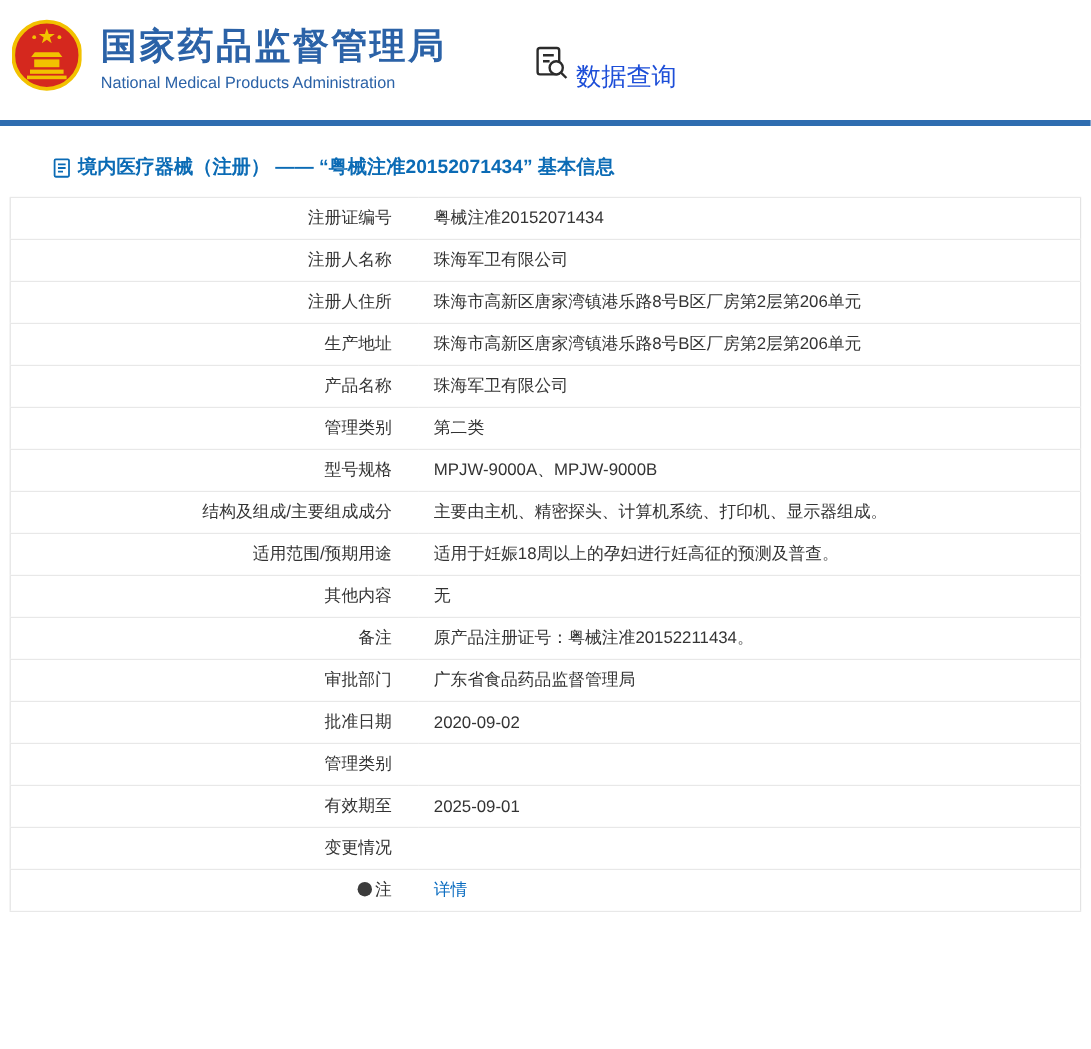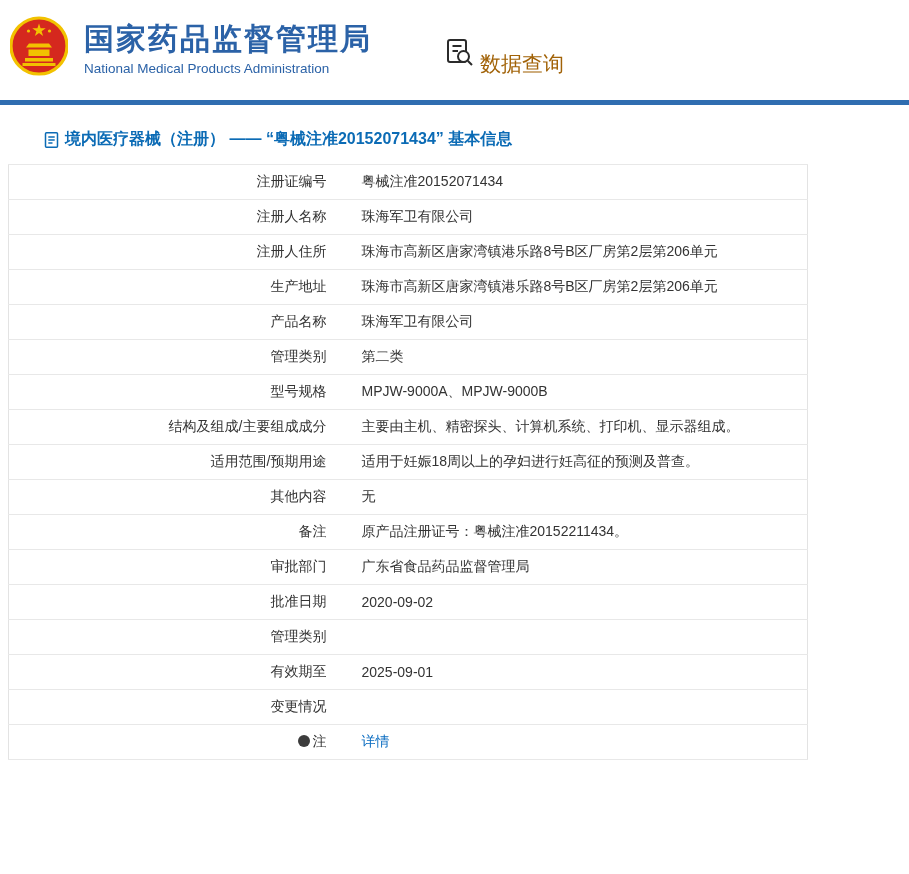--- a/index.html
+++ b/index.html
@@ -33,21 +33,21 @@
   }
   .nav-query {
     display: flex;
     align-items: center;
     margin-left: 72px;
     margin-top: 6px;
     cursor: pointer;
   }
   .nav-query-label {
     font-size: 21px;
-    color: #a16207;
+    color: #1d4ed8;
     margin-left: 4px;
     font-weight: 500;
     margin-top: 24px;
   }
   .header-divider {
     height: 5px;
     background: #2f6db0;
     width: 100%;
   }
 
@@ -58,21 +58,21 @@
     margin: 24px 8px 14px 8px;
     font-size: 16px;
     font-weight: bold;
     color: #0b6bb5;
     padding-left: 36px;
   }
   .section-title .doc-icon { margin-right: 6px; display: inline-flex; }
 
   
   .info-table {
-    width: 800px;
+    width: 893px;
     margin: 0 8px;
     border-collapse: collapse;
     font-size: 14px;
     color: #333;
     border: 1px solid #e3e3e3;
     border-top: 1px solid #d6d6d6;
   }
   .info-table td {
     border-top: 1px solid #e8e8e8;
     border-bottom: 1px solid #e8e8e8;

